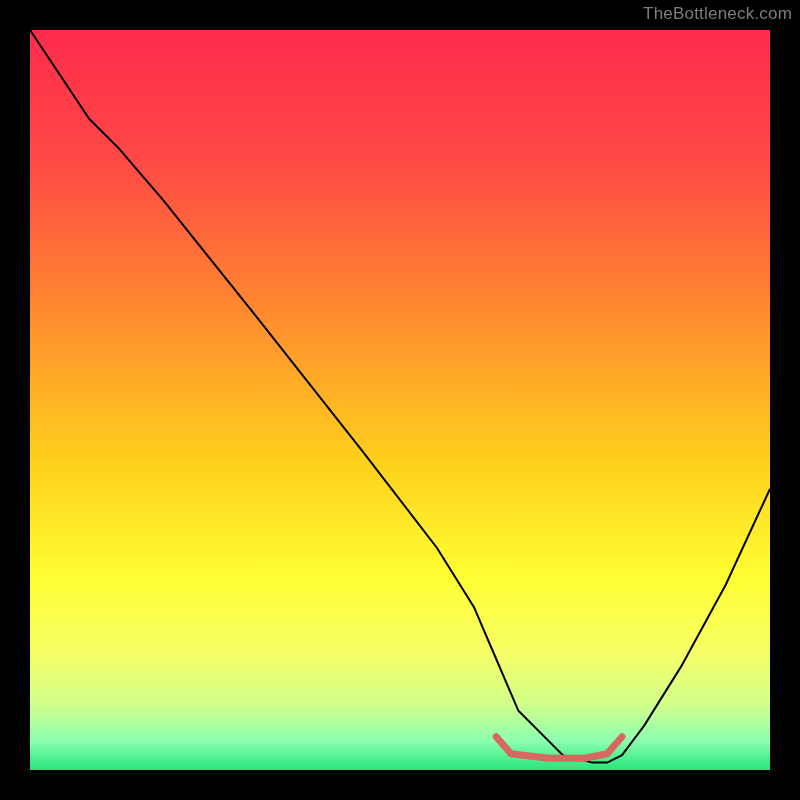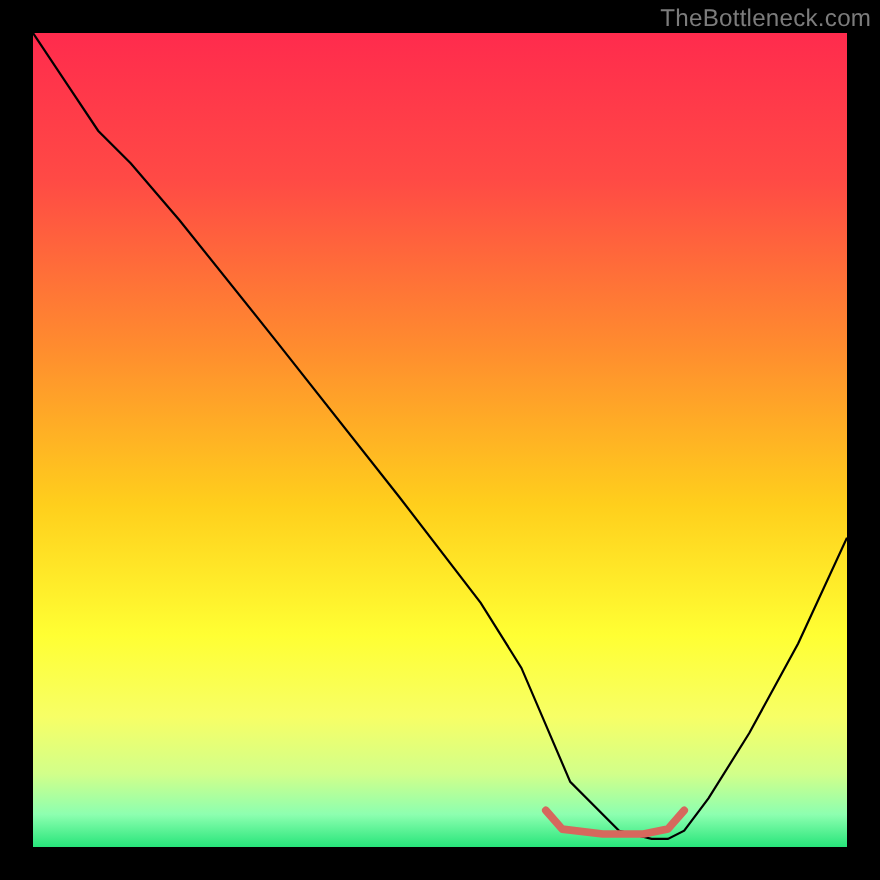--- a/index.html
+++ b/index.html
@@ -24,21 +24,21 @@
     left: 0;
     top: 0;
     width: 740px;
     height: 740px;
   }
   .watermark {
     position: absolute;
     top: 4px;
     right: 8px;
     color: #7c7c7c;
-    font-size: 22px;
+    font-size: 17px;
     font-weight: 500;
     letter-spacing: 0.2px;
   }
 </style>
 </head>
 <body>
 
 <div class="frame">
   <svg class="plot" viewBox="0 0 740 740" preserveAspectRatio="none">
     <defs>

